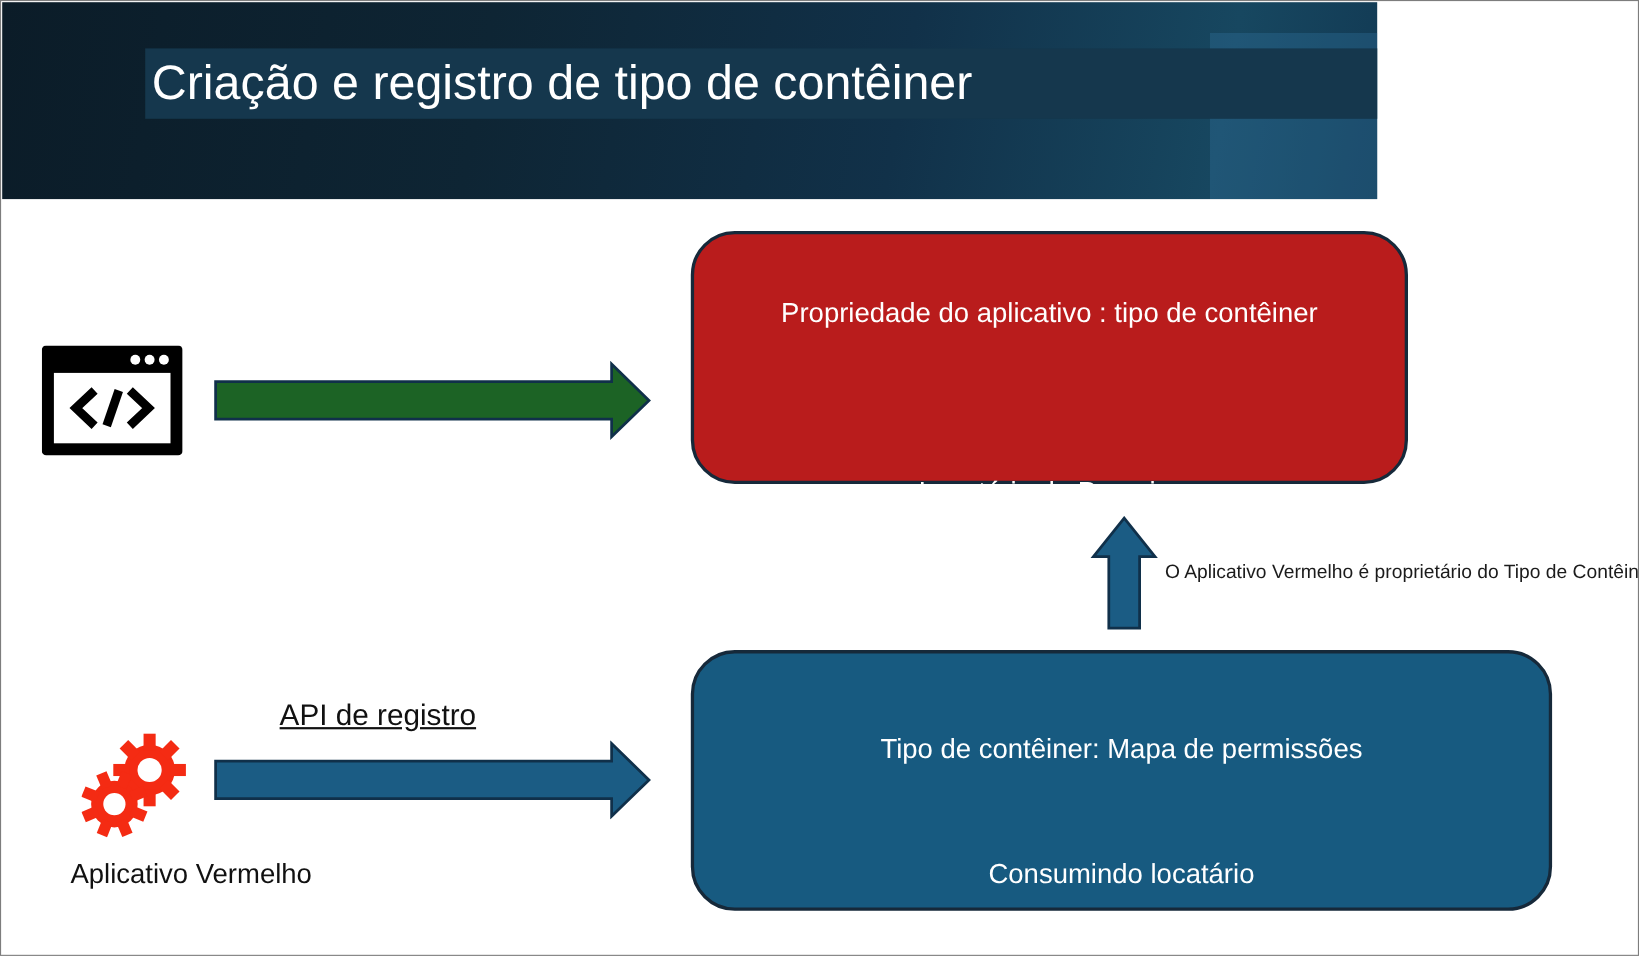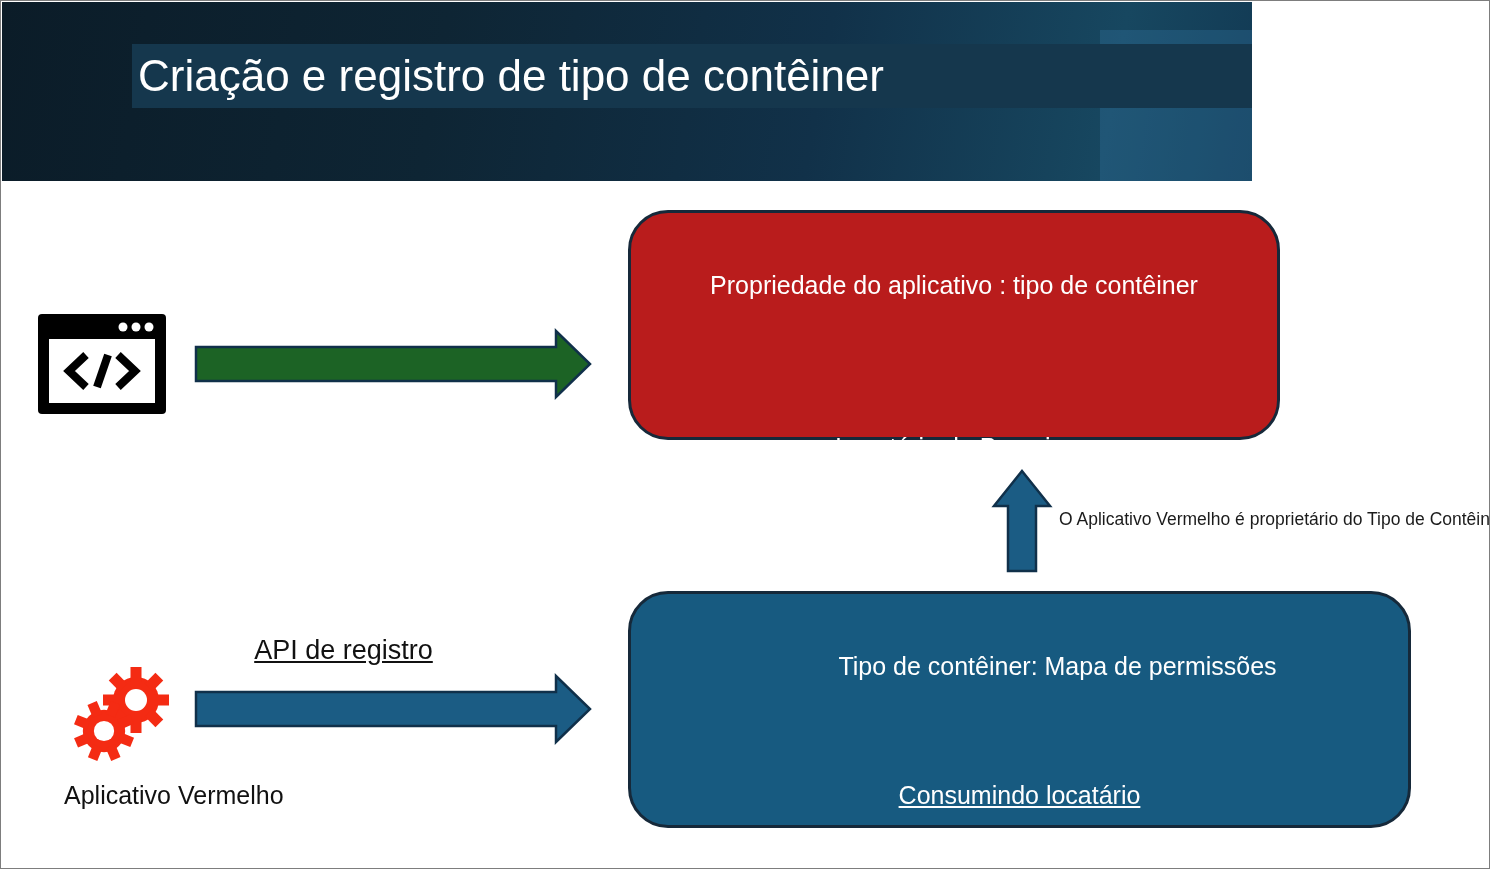--- a/index.html
+++ b/index.html
@@ -39,22 +39,22 @@
     border:3px solid #16293a;color:#ffffff;
   }
   .box-green{left:627px;top:209px;width:652px;height:230px;background:#b91c1c;}
   .box-blue{left:627px;top:590px;width:783px;height:237px;background:#175a80;}
   .box-line{
     position:absolute;left:0;width:100%;text-align:center;
     font-size:25px;color:#ffffff;white-space:nowrap;
   }
   .g-line1{top:58px;}
   .g-line2{top:184px;margin-top:36px;}
-  .b-line1{top:58px;padding-left:38px;}
-  .b-line2{top:187px;text-decoration:underline;}
+  .b-line1{top:73px;}
+  .b-line2{top:187px;}
   
   .arrow-label{
     position:absolute;color:#111111;font-size:27px;text-align:center;white-space:nowrap;
   }
   .lbl-new{left:195px;top:292px;width:330px;}
   .lbl-api{left:195px;top:634px;width:295px;text-decoration:underline;}
   .lbl-red-app{position:absolute;left:63px;top:780px;font-size:25px;color:#111111;white-space:nowrap;}
   .question{
     position:absolute;left:1058px;top:508px;font-size:17.5px;color:#1b1b1b;white-space:nowrap;
   }

